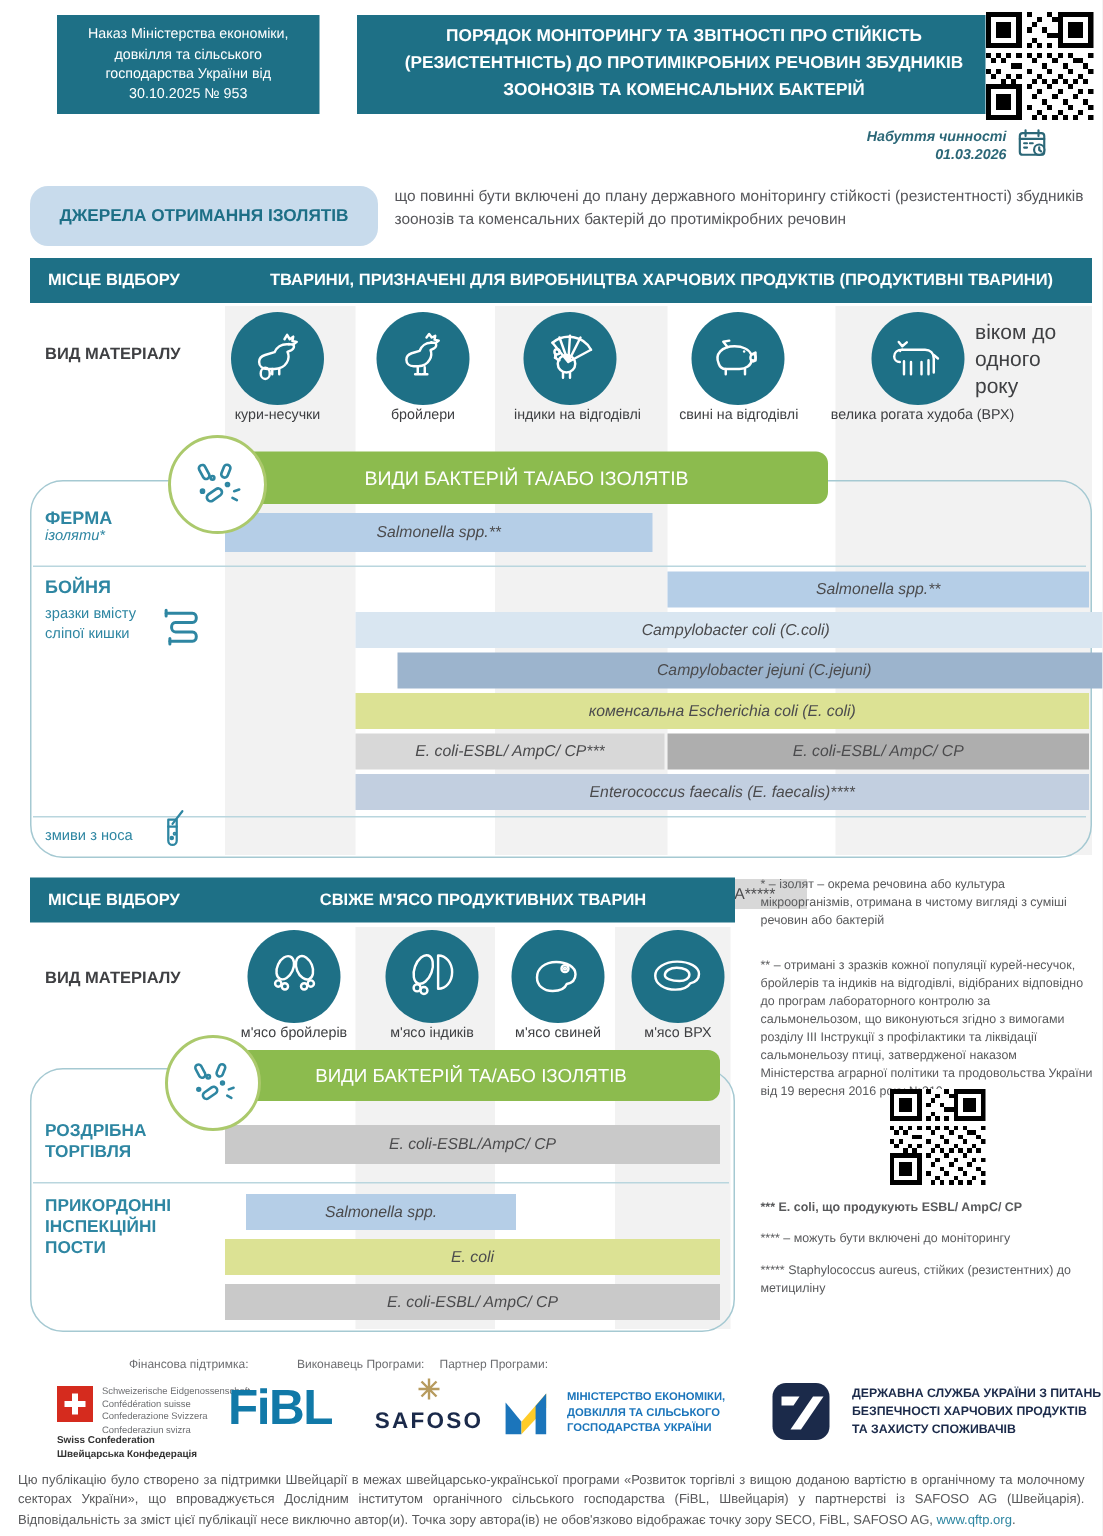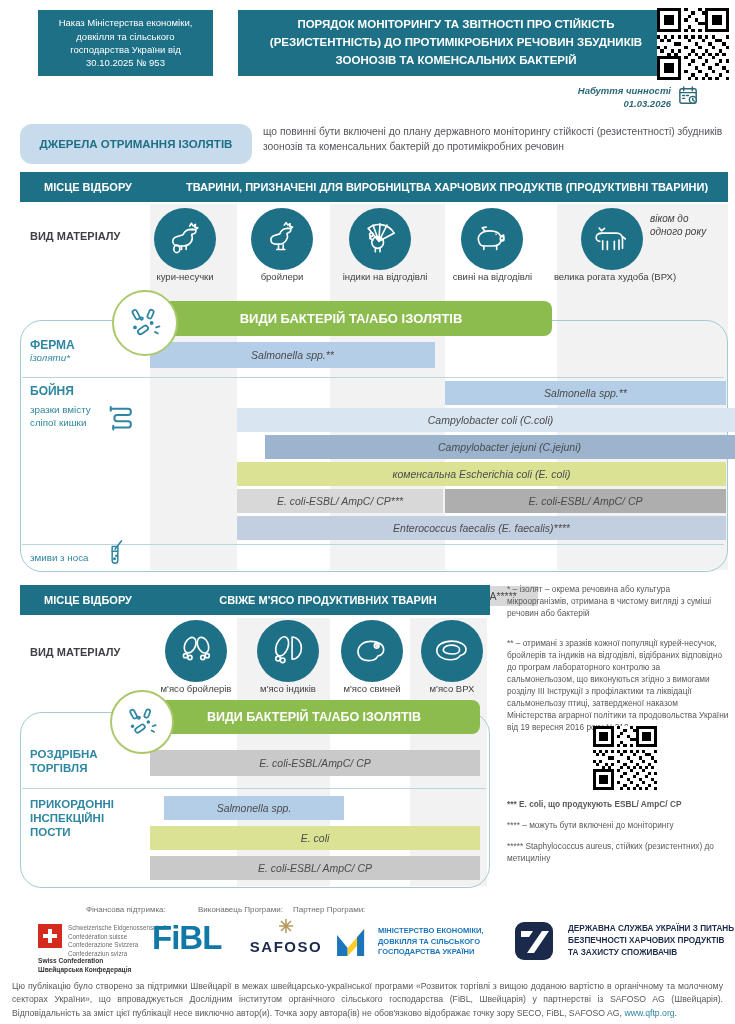--- a/index.html
+++ b/index.html
@@ -14,34 +14,34 @@
             text-align:center;font-weight:bold;font-size:11.5px;line-height:1.55;padding:4px 14px;box-sizing:border-box;margin-left:22px;}
   .qr{background:#fff;}
   .effective{left:470px;top:84px;width:230px;display:flex;justify-content:flex-end;align-items:center;gap:6px;}
   .effective .txt{font-style:italic;font-weight:bold;color:#2b6777;font-size:9.5px;line-height:1.3;text-align:right;}
   
   .src-pill{left:20px;top:124px;width:232px;height:40px;background:#c8dbec;border-radius:12px;
             display:flex;align-items:center;justify-content:center;color:#1d6f86;font-weight:bold;font-size:11.5px;}
   .src-desc{left:263px;top:125px;width:465px;font-size:10.3px;color:#55565a;line-height:1.45;}
   
   .sec-bar{height:30px;display:flex;align-items:center;font-weight:bold;font-size:11px;}
-  .sec-bar .pl{width:130px;padding-left:24px;flex:none;}
+  .sec-bar .pl{width:130px;padding-left:12px;flex:none;}
   .sec-bar .tt{flex:1;text-align:center;padding-right:8px;}
   
   .stripe{position:absolute;background:#f2f2f2;top:0;bottom:0;}
   
   .acirc{position:absolute;width:62px;height:62px;border-radius:50%;background:#1e7086;
          display:flex;align-items:center;justify-content:center;}
   .acirc svg{width:42px;height:42px;stroke:#fff;fill:none;stroke-width:1.4;stroke-linecap:round;stroke-linejoin:round;}
   .alabel{position:absolute;text-align:center;font-size:9.5px;color:#3f4043;line-height:1.15;}
   .mat-label{font-weight:bold;font-size:11px;color:#3f4043;}
-  .vrx-note{font-style:italic;font-size:10px;color:#3f4043;line-height:1.3;}
+  .vrx-note{font-size:14px;color:#3f4043;line-height:1.3;}
   
   .panel{position:absolute;border:1.5px solid #a5c9d2;border-radius:22px;}
-  .gpill{position:absolute;background:#8cbb4e;border-radius:8px;color:#fff;font-weight:bold;
+  .gpill{position:absolute;background:#8cbb4e;border-radius:8px;color:#fff;font-weight:normal;
          display:flex;align-items:center;justify-content:center;}
   .bcirc{position:absolute;border-radius:50%;background:#fff;border:2.5px solid #abc96c;
          display:flex;align-items:center;justify-content:center;z-index:4;}
   .bcirc svg{stroke:#2e86a2;fill:none;stroke-width:1.6;stroke-linecap:round;}
   .rowtitle{font-weight:bold;font-size:12px;color:#2e86a2;line-height:1.2;}
   .rowsub{font-size:9.8px;color:#2e86a2;line-height:1.25;}
   .divline{position:absolute;height:1px;background:#b9d6de;}
   .bar{position:absolute;display:flex;align-items:center;justify-content:center;
        font-style:italic;font-size:10.5px;color:#4b4b4d;}
   .c-sal{background:#b5cee7}.c-ccoli{background:#d9e6f1}.c-jej{background:#9cb4cd}

